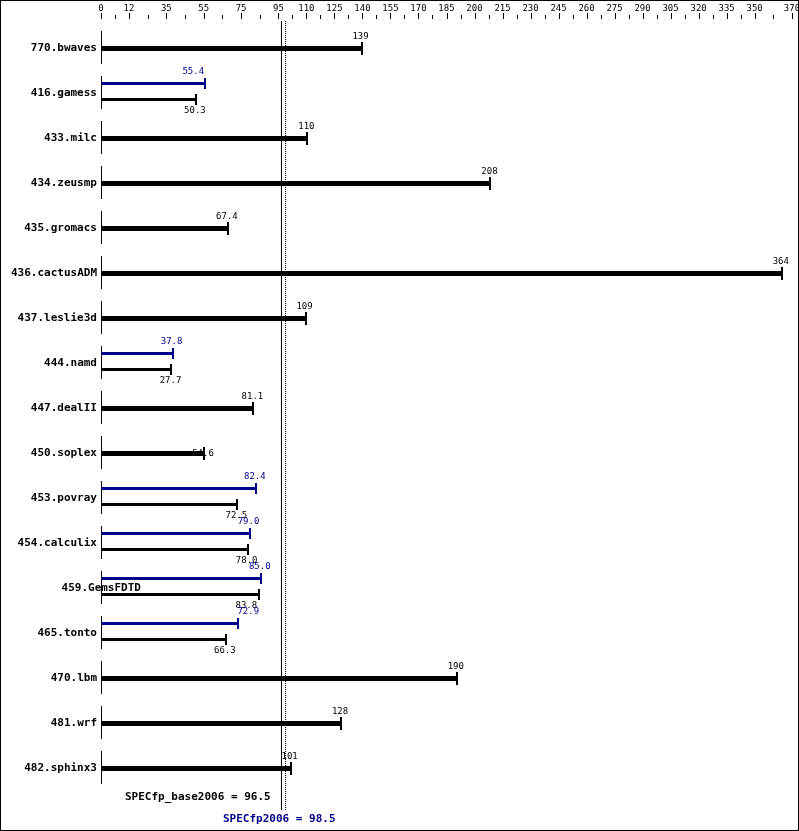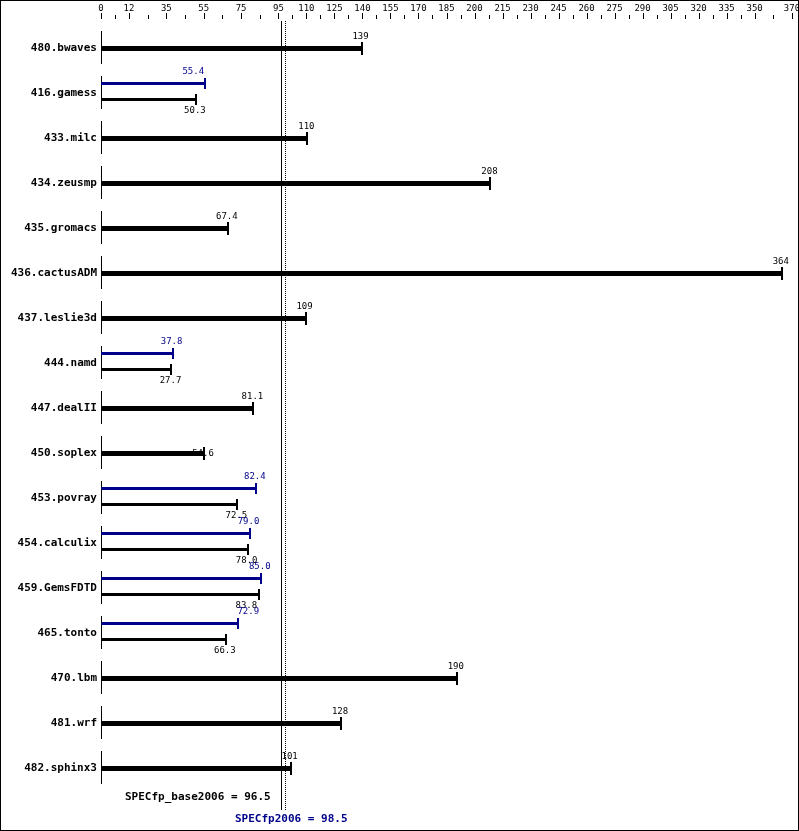--- a/index.html
+++ b/index.html
@@ -164,21 +164,21 @@
       <div class="axis-tick-mark" style="left: 571.561px; top: 14px; height: 4px;"></div>
       <div class="axis-tick-mark" style="left: 599.574px; top: 14px; height: 4px;"></div>
       <div class="axis-tick-mark" style="left: 627.588px; top: 14px; height: 4px;"></div>
       <div class="axis-tick-mark" style="left: 655.601px; top: 14px; height: 4px;"></div>
       <div class="axis-tick-mark" style="left: 683.615px; top: 14px; height: 4px;"></div>
       <div class="axis-tick-mark" style="left: 711.628px; top: 14px; height: 4px;"></div>
       <div class="axis-tick-mark" style="left: 739.642px; top: 14px; height: 4px;"></div>
       <div class="axis-tick-mark" style="left: 772.324px; top: 14px; height: 4px;"></div>
     </div>
   <div id="rows-layer">
-      <div class="bench-label" style="left: 0px; width: 96px; top: 39.5px;">480.bwaves</div>
+      <div class="bench-label" style="left: 0px; width: 96px; top: 39.5px;">770.bwaves</div>
       <div class="row-tick" style="left: 100px; top: 30px; height: 33px;"></div>
       <div class="bar" style="left: 100px; top: 44.5px; width: 259.592px; height: 5px;"></div>
       <div class="bar-cap" style="left: 359.592px; top: 40.5px; height: 13px;"></div>
       <div class="bar-value" style="width: 44px; text-align: center; left: 337.592px; top: 29.5px;">139</div>
       <div class="bench-label" style="left: 0px; width: 96px; top: 84.5px;">416.gamess</div>
       <div class="row-tick" style="left: 100px; top: 75px; height: 33px;"></div>
       <div class="bar peak" style="left: 100px; top: 80.5px; width: 103.463px; height: 3px;"></div>
       <div class="bar-cap peak" style="left: 203.463px; top: 76.5px; height: 11px;"></div>
       <div class="bar-value peak" style="left: 181.463px; top: 64.5px; width: 44px; text-align: left;">55.4</div>
       <div class="bar" style="left: 100px; top: 96.5px; width: 93.9386px; height: 3px;"></div>
@@ -236,21 +236,21 @@
       <div class="bar-cap" style="left: 235.399px; top: 497.5px; height: 11px;"></div>
       <div class="bar-value" style="width: 44px; text-align: center; left: 213.399px; top: 508.5px;">72.5</div>
       <div class="bench-label" style="left: 0px; width: 96px; top: 534.5px;">454.calculix</div>
       <div class="row-tick" style="left: 100px; top: 525px; height: 33px;"></div>
       <div class="bar peak" style="left: 100px; top: 530.5px; width: 147.538px; height: 3px;"></div>
       <div class="bar-cap peak" style="left: 247.538px; top: 526.5px; height: 11px;"></div>
       <div class="bar-value peak" style="left: 225.538px; top: 514.5px; width: 44px; text-align: center;">79.0</div>
       <div class="bar" style="left: 100px; top: 546.5px; width: 145.67px; height: 3px;"></div>
       <div class="bar-cap" style="left: 245.67px; top: 542.5px; height: 11px;"></div>
       <div class="bar-value" style="width: 44px; text-align: center; left: 223.67px; top: 553.5px;">78.0</div>
-      <div class="bench-label" style="left: 0px; width: 96px; top: 579.5px;">459.GemsFDTD</div>
+      <div class="bench-label" style="left: 0px; width: 96px; top: 579.5px; padding-left: 44px;">459.GemsFDTD</div>
       <div class="row-tick" style="left: 100px; top: 570px; height: 33px;"></div>
       <div class="bar peak" style="left: 100px; top: 575.5px; width: 158.743px; height: 3px;"></div>
       <div class="bar-cap peak" style="left: 258.743px; top: 571.5px; height: 11px;"></div>
       <div class="bar-value peak" style="left: 236.743px; top: 559.5px; width: 44px; text-align: center;">85.0</div>
       <div class="bar" style="left: 100px; top: 591.5px; width: 156.502px; height: 3px;"></div>
       <div class="bar-cap" style="left: 256.502px; top: 587.5px; height: 11px;"></div>
       <div class="bar-value" style="width: 44px; text-align: left; left: 234.502px; top: 598.5px;">83.8</div>
       <div class="bench-label" style="left: 0px; width: 96px; top: 624.5px;">465.tonto</div>
       <div class="row-tick" style="left: 100px; top: 615px; height: 33px;"></div>
       <div class="bar peak" style="left: 100px; top: 620.5px; width: 136.146px; height: 3px;"></div>
@@ -273,14 +273,14 @@
       <div class="row-tick" style="left: 100px; top: 750px; height: 33px;"></div>
       <div class="bar" style="left: 100px; top: 764.5px; width: 188.624px; height: 5px;"></div>
       <div class="bar-cap" style="left: 288.624px; top: 760.5px; height: 13px;"></div>
       <div class="bar-value" style="width: 44px; text-align: center; left: 266.624px; top: 749.5px;">101</div>
     </div>
   <div id="ref-layer">
       <div class="ref-line solid" style="left: 280.22px; top: 20px; height: 789px;"></div>
       <div class="ref-line" style="left: 283.955px; top: 20px; height: 789px; border-left-color: rgb(0, 0, 0);"></div>
     </div>
   <div class="summary-base" id="summary-base" style="left: 124px; top: 789px;">SPECfp_base2006 = 96.5</div>
-  <div class="summary-peak" id="summary-peak" style="left: 222px; top: 811px; margin-left: 12px;">SPECfp2006 = 98.5</div>
+  <div class="summary-peak" id="summary-peak" style="left: 222px; top: 811px;">SPECfp2006 = 98.5</div>
 </div>
 
 </body></html>

